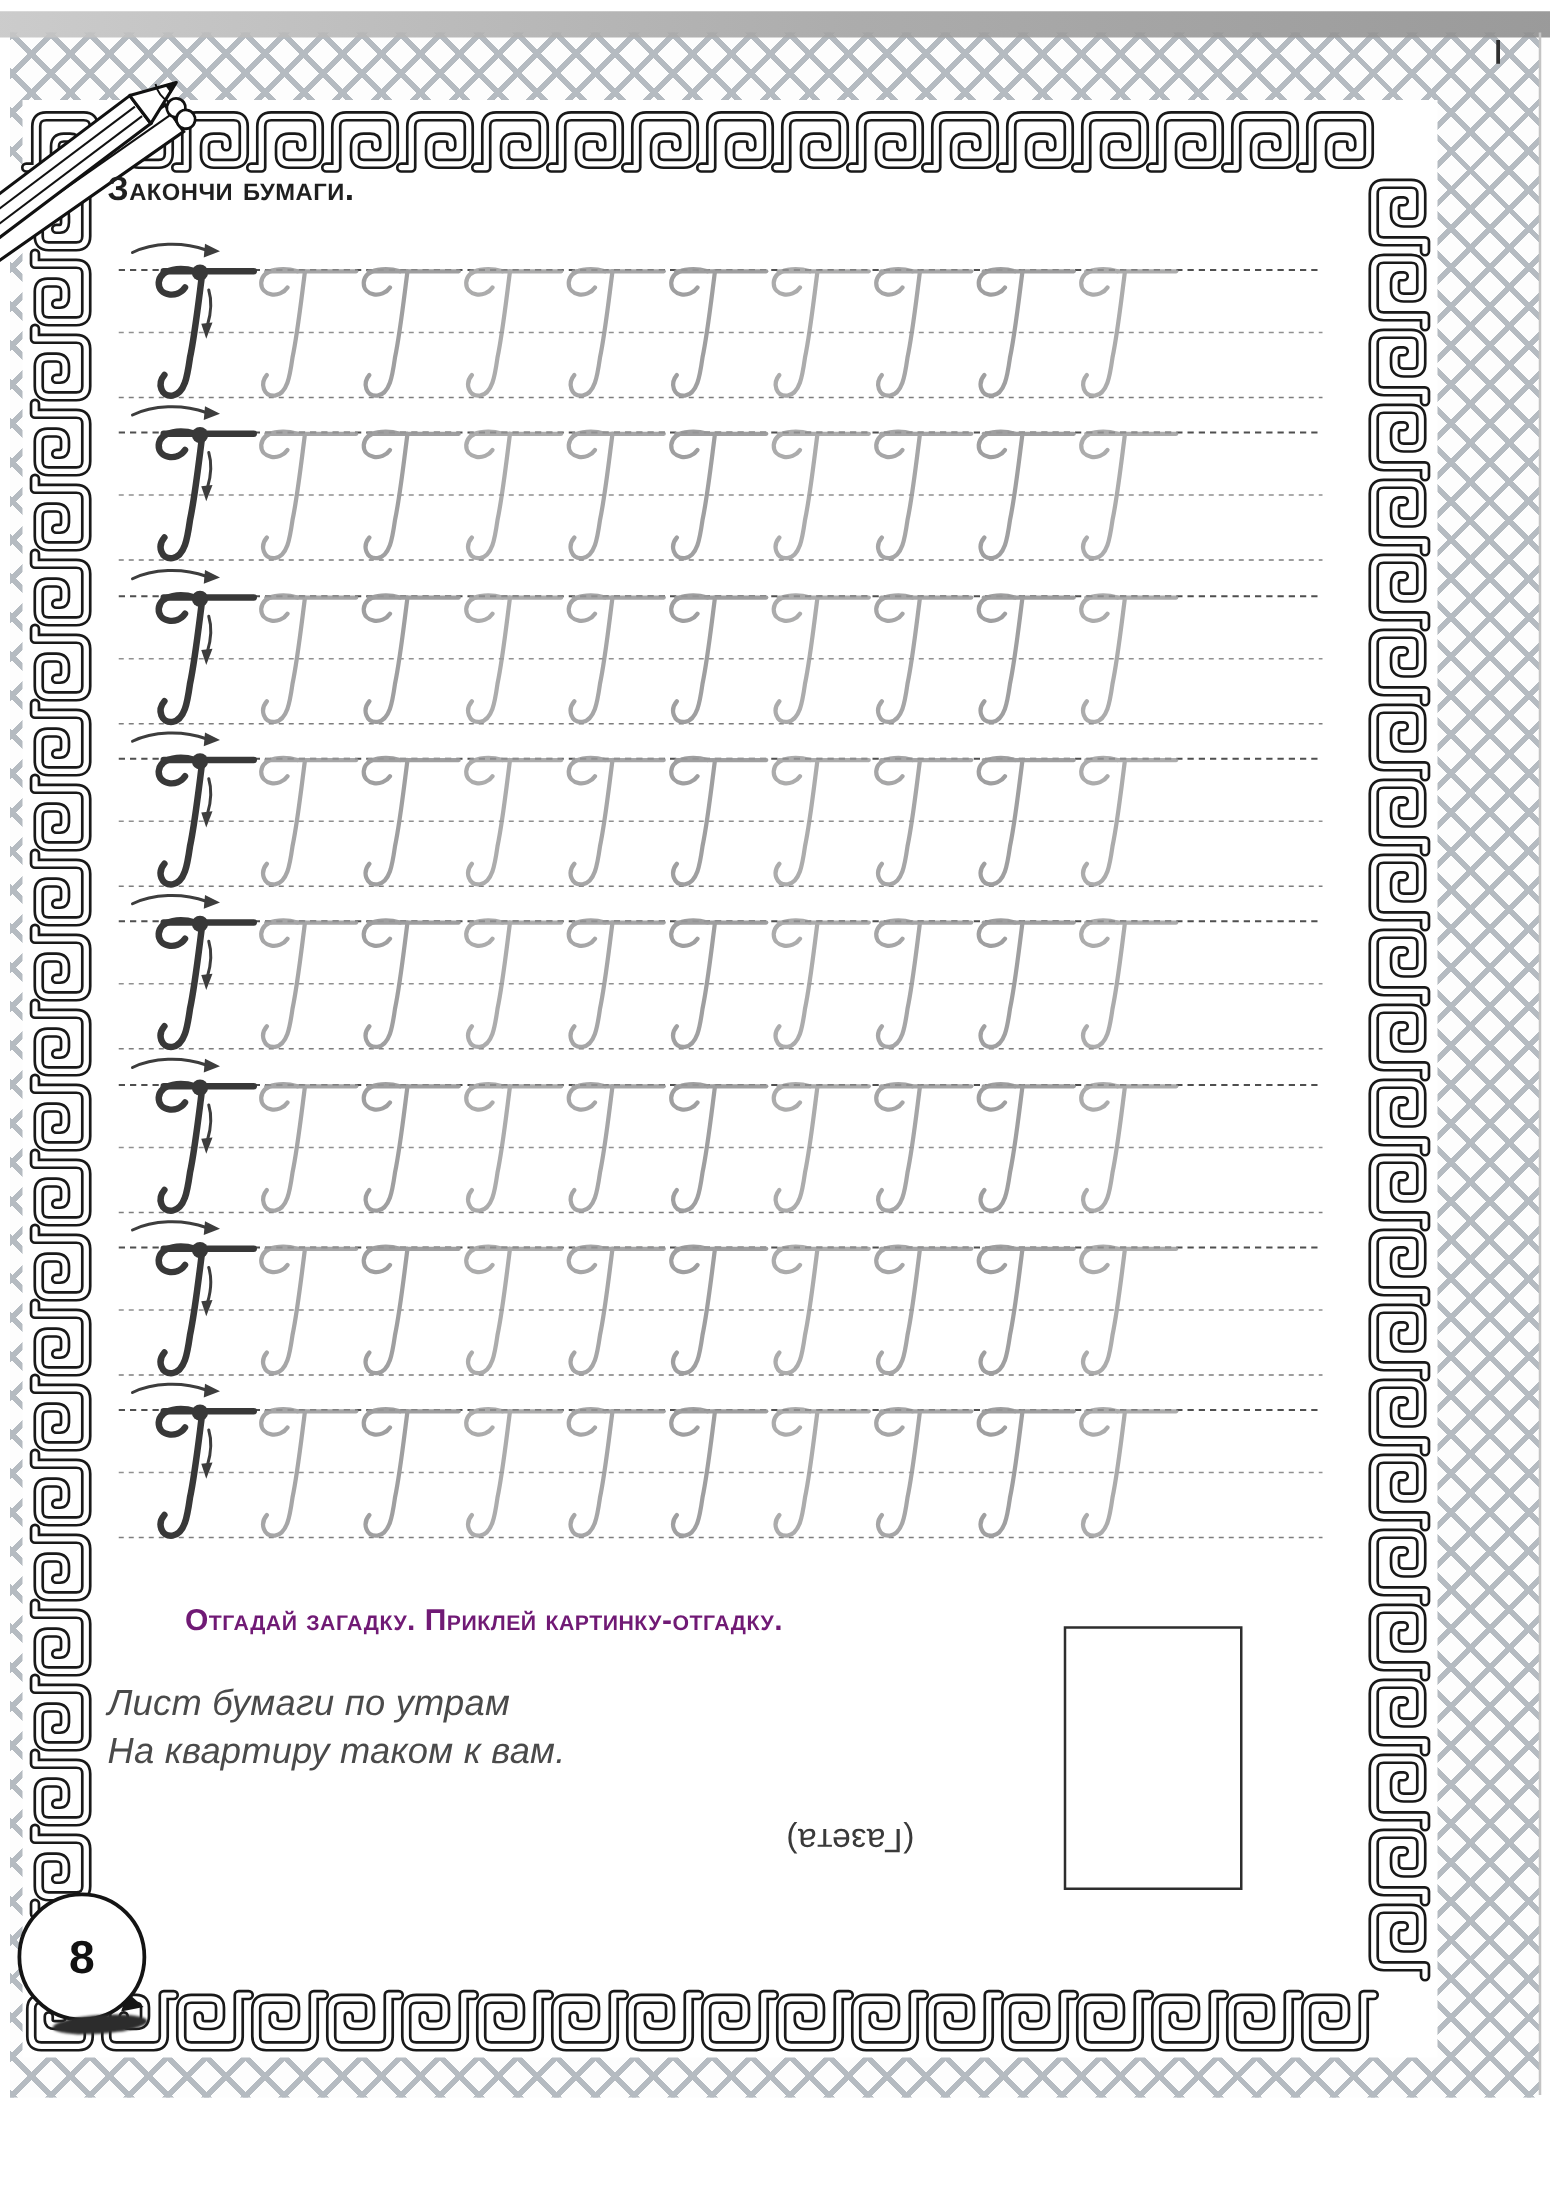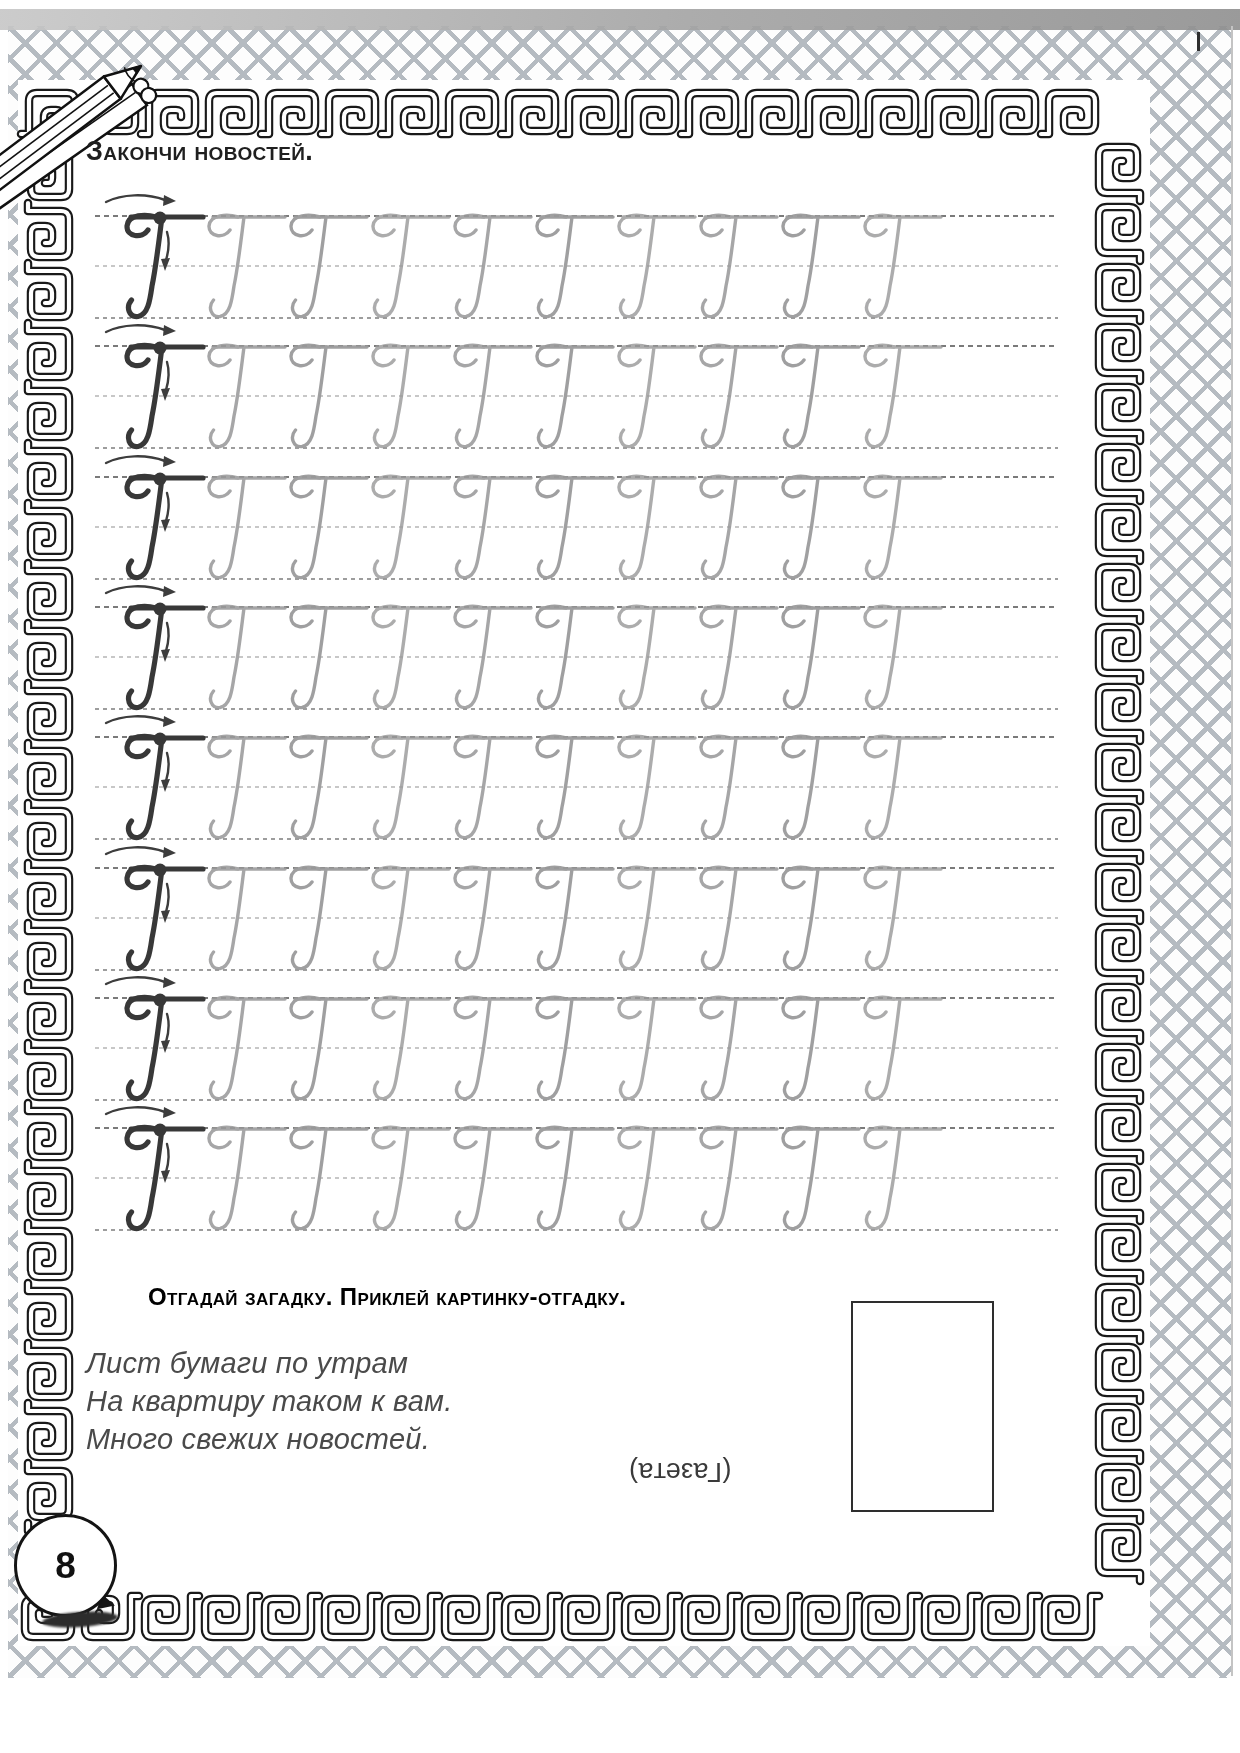--- a/index.html
+++ b/index.html
@@ -21,21 +21,21 @@
     background-color:#fdfdfd;
   }
   svg.layer{position:absolute;left:0;top:0;pointer-events:none;}
   
   #title{
     position:absolute;left:86px;top:136px;font-size:27px;font-weight:700;
     font-variant:small-caps;letter-spacing:.4px;color:#1f1f1f;white-space:nowrap;
   }
   #riddle-heading{
     position:absolute;left:148px;top:1283px;font-size:24px;font-weight:700;
-    font-variant:small-caps;letter-spacing:.4px;color:#000000;white-space:nowrap;
+    font-variant:small-caps;letter-spacing:.4px;color:#701a75;white-space:nowrap;
   }
   .poem{position:absolute;left:86px;top:1344px;font-size:29px;line-height:38px;color:#4a4a4a;letter-spacing:.2px;font-style:italic;}
   #riddle-answer{
     position:absolute;left:600px;top:1456px;width:160px;text-align:center;
     font-size:27px;color:#3a3a3a;transform:rotate(180deg);letter-spacing:.5px;
   }
   #glue-box{position:absolute;left:851px;top:1301px;width:139px;height:207px;
     border:2px solid #2e2e2e;background:#fff;}
   #page-badge{
     position:absolute;left:14px;top:1514px;width:97px;height:97px;border-radius:50%;
@@ -353,28 +353,27 @@
           <use href="#glyphG" transform="translate(438,1124)" stroke-width="3.4" style="color:#9a9a9b" opacity="0.88"></use>
           <use href="#glyphG" transform="translate(520,1124)" stroke-width="3.4" style="color:#9a9a9b" opacity="0.94"></use>
           <use href="#glyphG" transform="translate(602,1124)" stroke-width="3.4" style="color:#9a9a9b" opacity="0.82"></use>
           <use href="#glyphG" transform="translate(684,1124)" stroke-width="3.4" style="color:#9a9a9b" opacity="0.88"></use>
           <use href="#glyphG" transform="translate(766,1124)" stroke-width="3.4" style="color:#9a9a9b" opacity="0.94"></use>
           <use href="#glyphG" transform="translate(848,1124)" stroke-width="3.4" style="color:#9a9a9b" opacity="0.82"></use>
         </g>
       </g>
   </svg>
 
-  <div id="title">Закончи новостей.</div>
+  <div id="title">Закончи бумаги.</div>
 
   <div id="riddle-heading">Отгадай загадку. Приклей картинку-отгадку.</div>
 
   <div class="poem">
     <div>Лист бумаги по утрам</div>
     <div>На квартиру таком к вам.</div>
-    <div>Много свежих новостей.</div>
   </div>
 
   <div id="riddle-answer">(Газета)</div>
 
   <div id="glue-box"></div>
 
   <div id="page-badge">
     <span>8</span>
   </div>
   <div id="badge-tail"></div>

